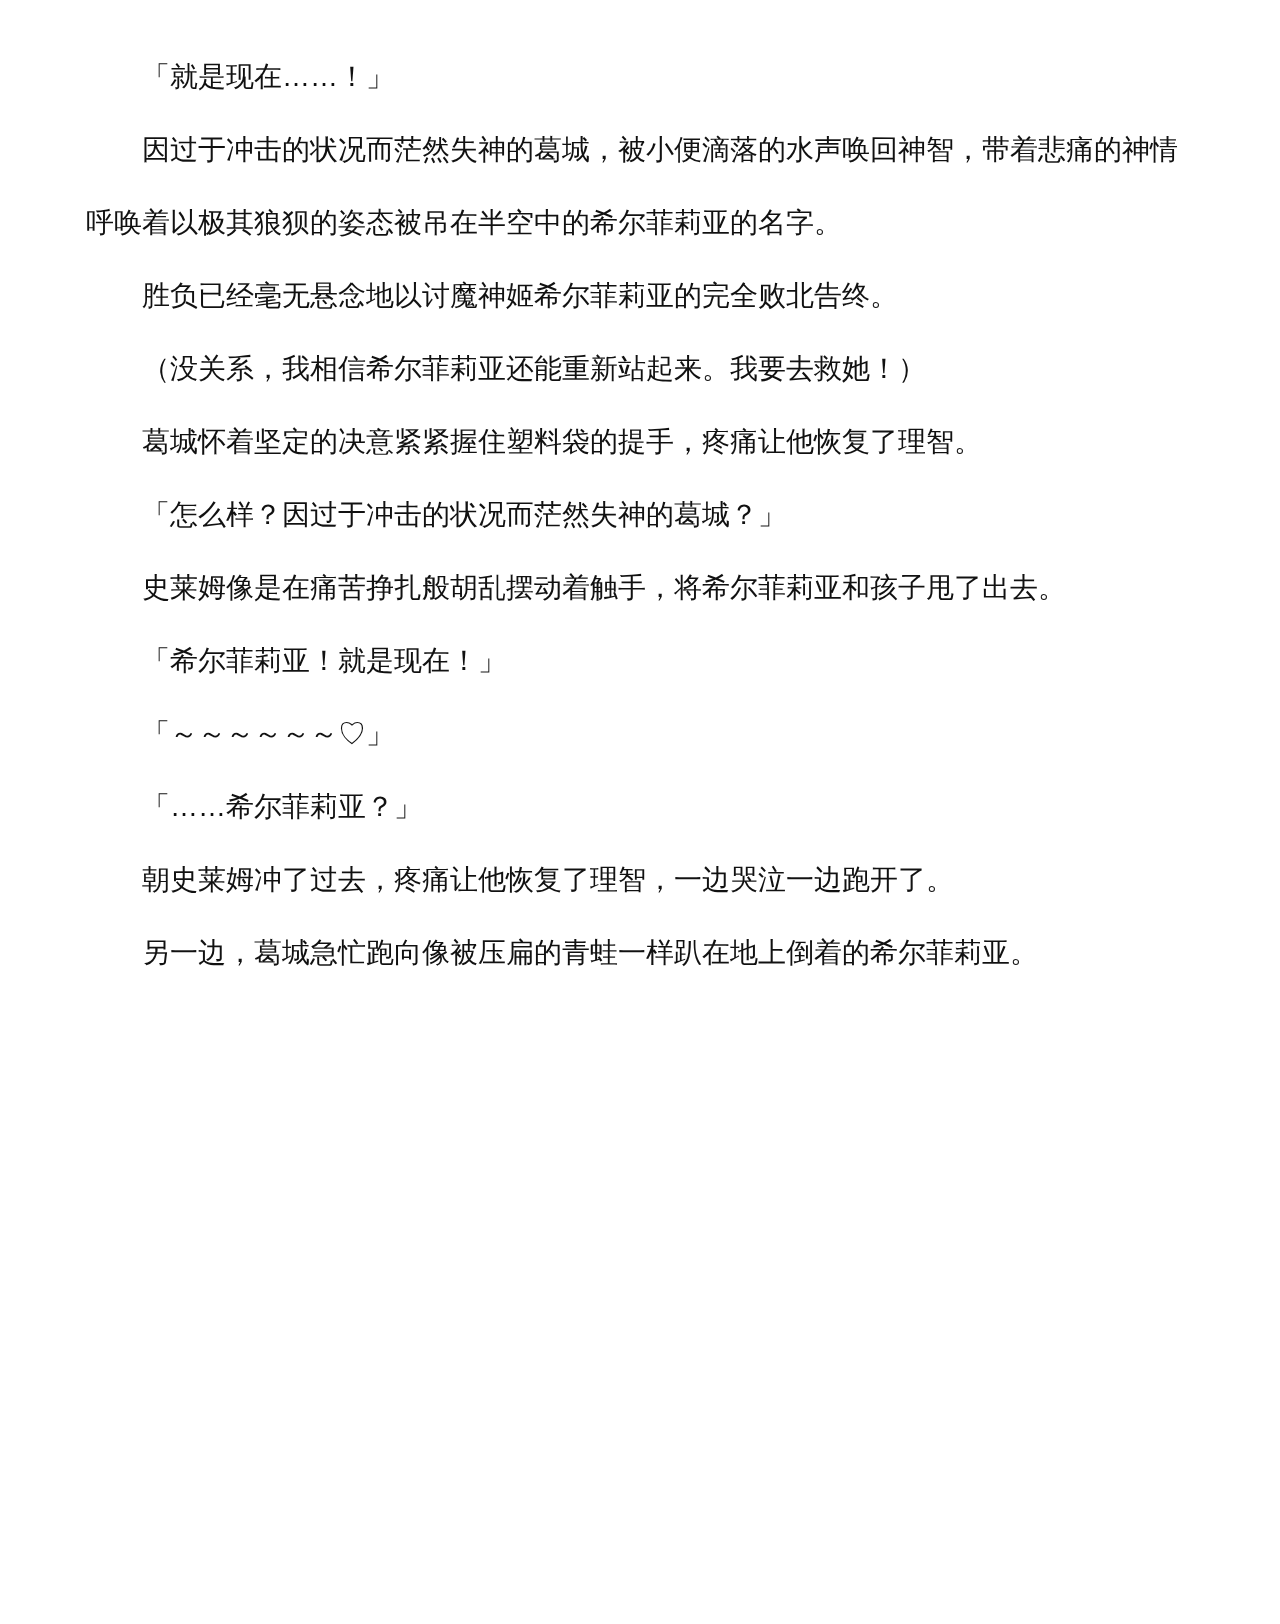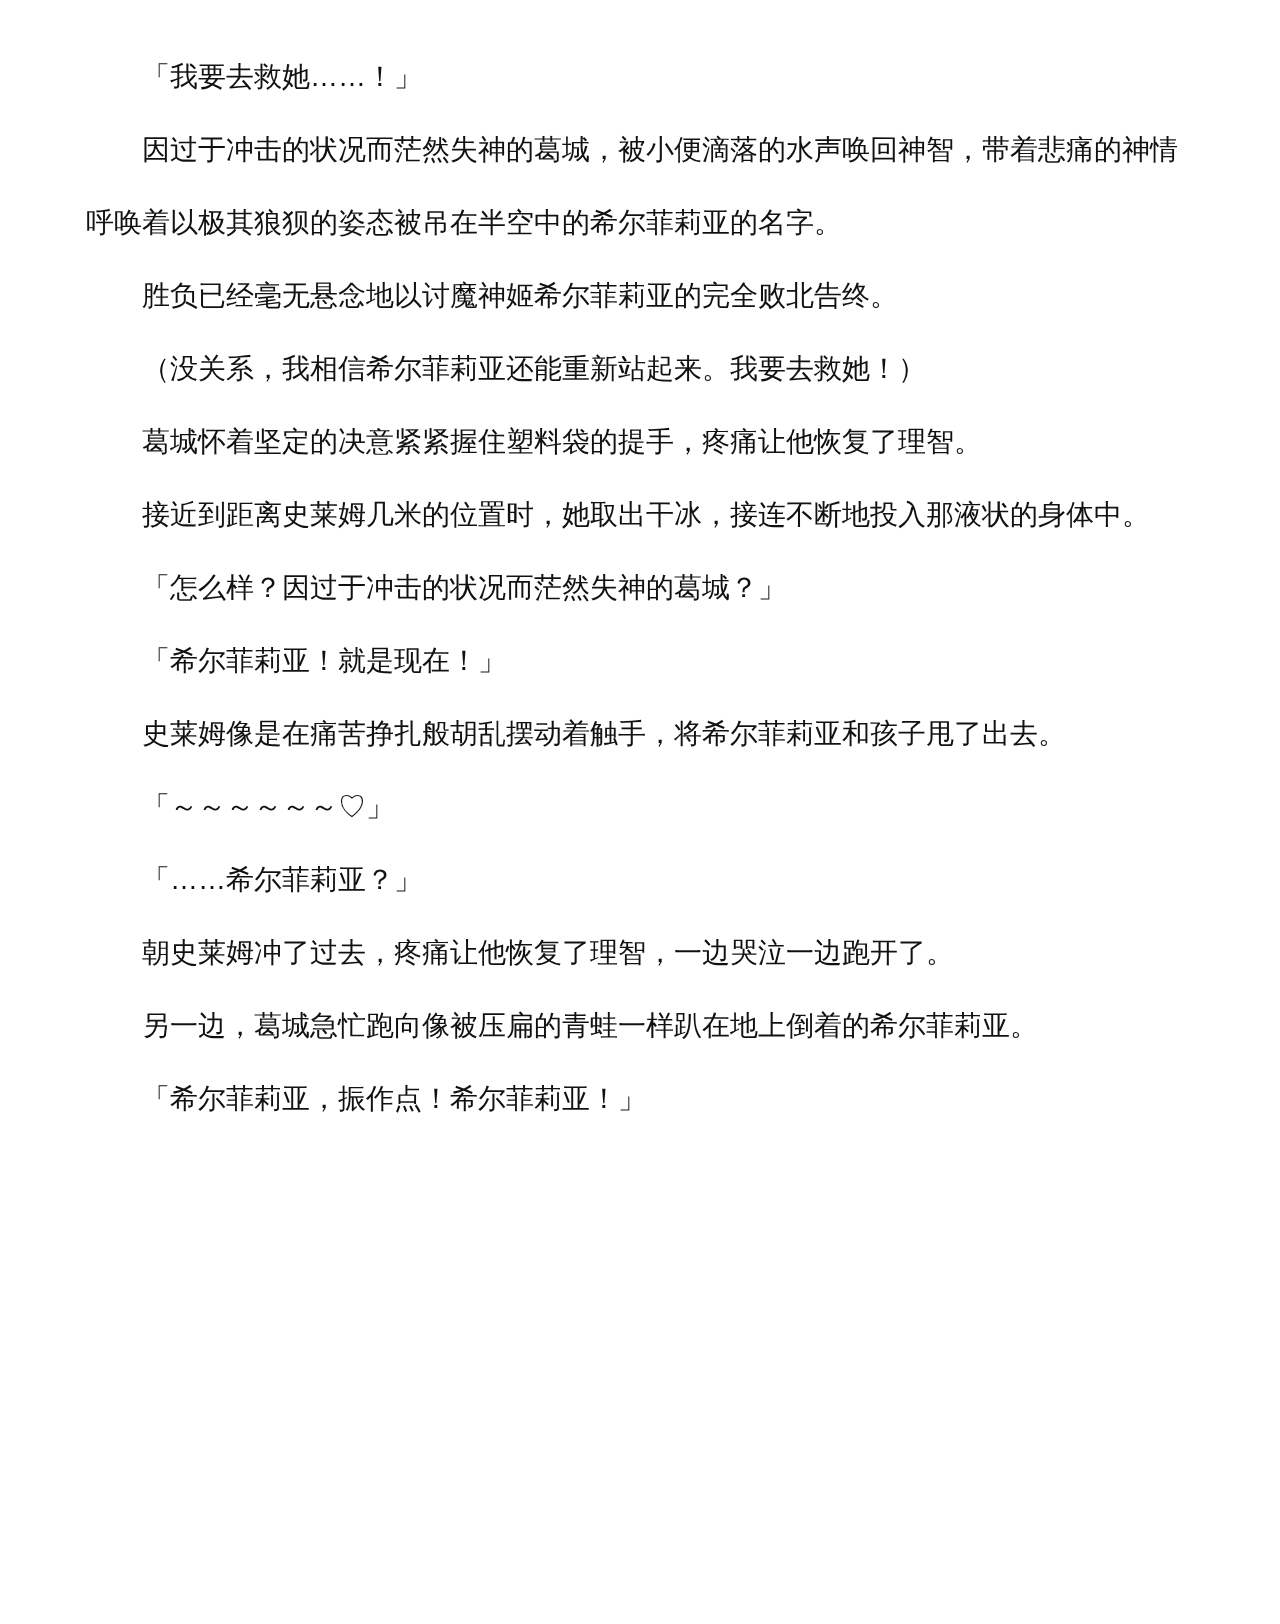--- a/index.html
+++ b/index.html
@@ -33,28 +33,26 @@
     text-align: left;
     word-break: normal;
     font-weight: 400;
   }
 </style>
 </head>
 <body>
 
 <div class="page">
   <div class="text-body">
-    <p class="para">「我要去救她……！」</p>
+    <p class="para">「就是现在……！」</p>
     <p class="para">因过于冲击的状况而茫然失神的葛城，被小便滴落的水声唤回神智，带着悲痛的神情呼唤着以极其狼狈的姿态被吊在半空中的希尔菲莉亚的名字。</p>
     <p class="para">胜负已经毫无悬念地以讨魔神姬希尔菲莉亚的完全败北告终。</p>
     <p class="para">（没关系，我相信希尔菲莉亚还能重新站起来。我要去救她！）</p>
     <p class="para">葛城怀着坚定的决意紧紧握住塑料袋的提手，疼痛让他恢复了理智。</p>
-    <p class="para">接近到距离史莱姆几米的位置时，她取出干冰，接连不断地投入那液状的身体中。</p>
     <p class="para">「怎么样？因过于冲击的状况而茫然失神的葛城？」</p>
+    <p class="para">史莱姆像是在痛苦挣扎般胡乱摆动着触手，将希尔菲莉亚和孩子甩了出去。</p>
     <p class="para">「希尔菲莉亚！就是现在！」</p>
-    <p class="para">史莱姆像是在痛苦挣扎般胡乱摆动着触手，将希尔菲莉亚和孩子甩了出去。</p>
     <p class="para">「～～～～～～♡」</p>
     <p class="para">「……希尔菲莉亚？」</p>
     <p class="para">朝史莱姆冲了过去，疼痛让他恢复了理智，一边哭泣一边跑开了。</p>
     <p class="para">另一边，葛城急忙跑向像被压扁的青蛙一样趴在地上倒着的希尔菲莉亚。</p>
-    <p class="para">「希尔菲莉亚，振作点！希尔菲莉亚！」</p>
   </div>
 </div>
 
 </body></html>

